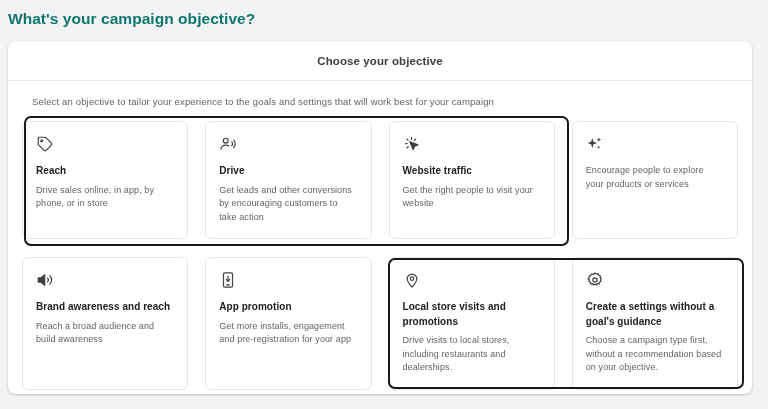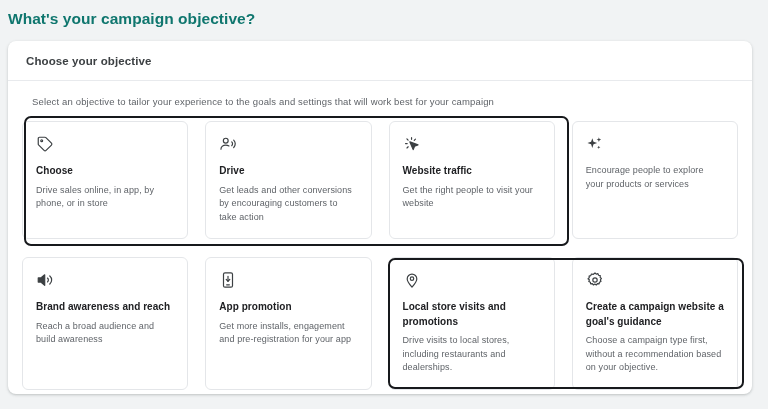--- a/index.html
+++ b/index.html
@@ -37,20 +37,21 @@
     box-shadow: 0 1px 2px rgba(60,64,67,0.18), 0 1px 3px 1px rgba(60,64,67,0.07);
     overflow: hidden;
   }
 
   .panel-header {
     height: 40px;
     display: flex;
     align-items: center;
     padding: 0 18px;
     border-bottom: 1px solid #e8eaed;
+    justify-content: center;
   }
 
   .panel-header-title {
     font-size: 11.5px;
     font-weight: 700;
     color: #3c4043;
     letter-spacing: 0.1px;
   }
 
   .panel-subtitle {
@@ -151,21 +152,21 @@
 
     <div class="grid-row">
 
       <div class="card">
         <span class="card-icon">
           <svg width="18" height="18" viewBox="0 0 24 24" fill="none" stroke="currentColor" stroke-width="1.6" stroke-linecap="round" stroke-linejoin="round">
             <path d="M20.6 13.4 13.4 20.6a1.8 1.8 0 0 1-2.6 0l-7.4-7.4A1.8 1.8 0 0 1 3 12V4.6A1.6 1.6 0 0 1 4.6 3H12c.5 0 .9.2 1.2.5l7.4 7.4a1.8 1.8 0 0 1 0 2.5z"></path>
             <circle cx="7.6" cy="7.6" r="1.25"></circle>
           </svg>
         </span>
-        <div class="card-title">Choose</div>
+        <div class="card-title">Reach</div>
         <div class="card-desc">Drive sales online, in app, by phone, or in store</div>
       </div>
 
       <div class="card">
         <span class="card-icon">
           <svg width="18" height="18" viewBox="0 0 24 24" fill="none" stroke="currentColor" stroke-width="1.6" stroke-linecap="round" stroke-linejoin="round">
             <circle cx="9" cy="7.5" r="3.2"></circle>
             <path d="M2.6 19c0-3.4 2.9-5.6 6.4-5.6 1.6 0 3.1.45 4.3 1.25"></path>
             <path d="M17 9.2a3.6 3.6 0 0 1 0 5.1"></path>
             <path d="M19.6 6.8a7 7 0 0 1 0 9.9"></path>
@@ -242,20 +243,20 @@
         <div class="card-desc">Drive visits to local stores, including restaurants and dealerships.</div>
       </div>
 
       <div class="card">
         <span class="card-icon">
           <svg width="18" height="18" viewBox="0 0 24 24" fill="none" stroke="currentColor" stroke-width="1.6" stroke-linecap="round" stroke-linejoin="round">
             <path d="M12 2.6l1.7 1.5 2.2-.55.9 2.1 2.2.6-.15 2.25 1.7 1.5-1.35 1.8.75 2.15-2.05.95-.4 2.25-2.25-.2-1.5 1.7-1.9-1.25-1.9 1.25-1.5-1.7-2.25.2-.4-2.25-2.05-.95.75-2.15L2.6 10.5l1.7-1.5-.15-2.25 2.2-.6.9-2.1 2.2.55z"></path>
             <circle cx="12" cy="12" r="2.9"></circle>
           </svg>
         </span>
-        <div class="card-title">Create a campaign website a goal's guidance</div>
+        <div class="card-title">Create a settings without a goal's guidance</div>
         <div class="card-desc">Choose a campaign type first, without a recommendation based on your objective.</div>
       </div>
 
     </div>
 
   </div>
 </div>
 
 </body></html>

